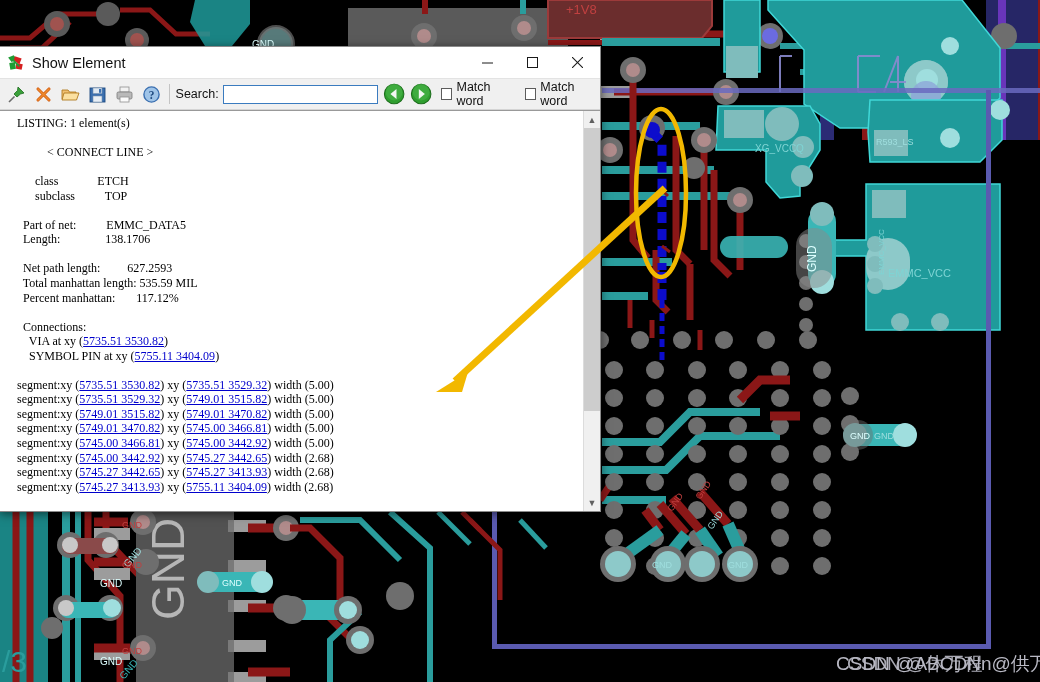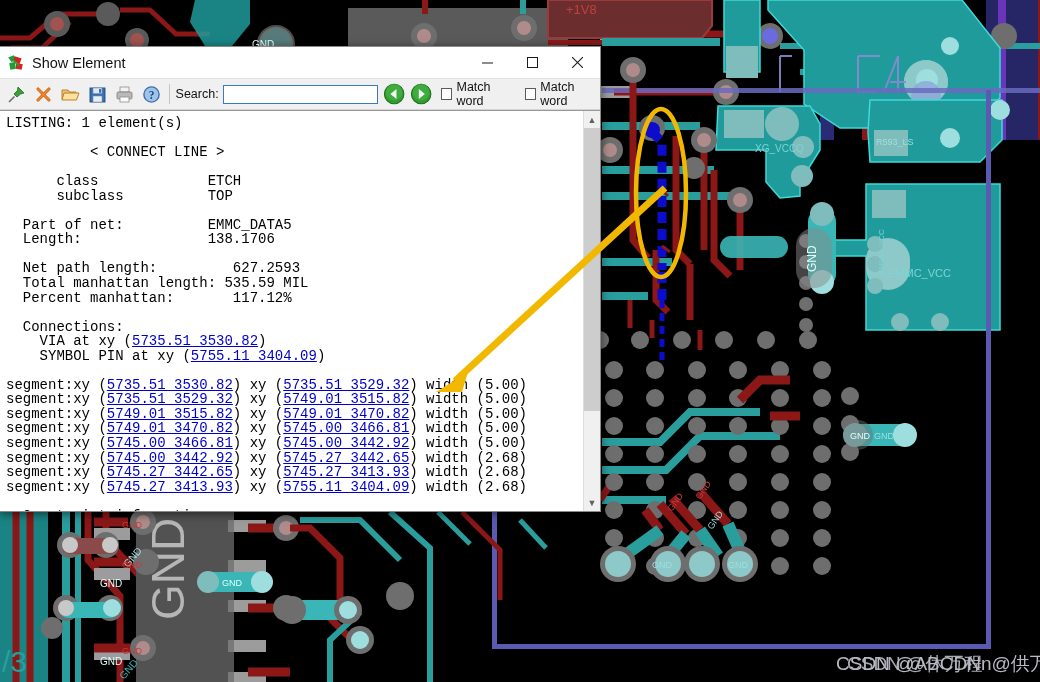--- a/index.html
+++ b/index.html
@@ -74,25 +74,25 @@
   }
   .chklabel { font-size:12.5px; color:#111; }
 
   .content-wrap {
     flex:1 1 auto; display:flex; position:relative;
     background:#fff; overflow:hidden;
     border-top:1px solid #999;
   }
   .listing {
     flex:1 1 auto;
-    font-family:Liberation Mono, monospace;
-    font-size:14px;
+    font-family:Liberation Serif, serif;
+    font-size:12px;
     line-height:14.55px;
     color:#000;
-    padding:5px 0 0 5px;
+    padding:5px 0 0 16px;
     white-space:pre;
     overflow:hidden;
     position:relative;
   }
   .listing .ln { height:14.55px; padding-left:1px; }
   .listing .lnk { color:#0000cc; text-decoration:underline; }
   .listing .blank { height:14.55px; }
 
   
   .vscroll {

